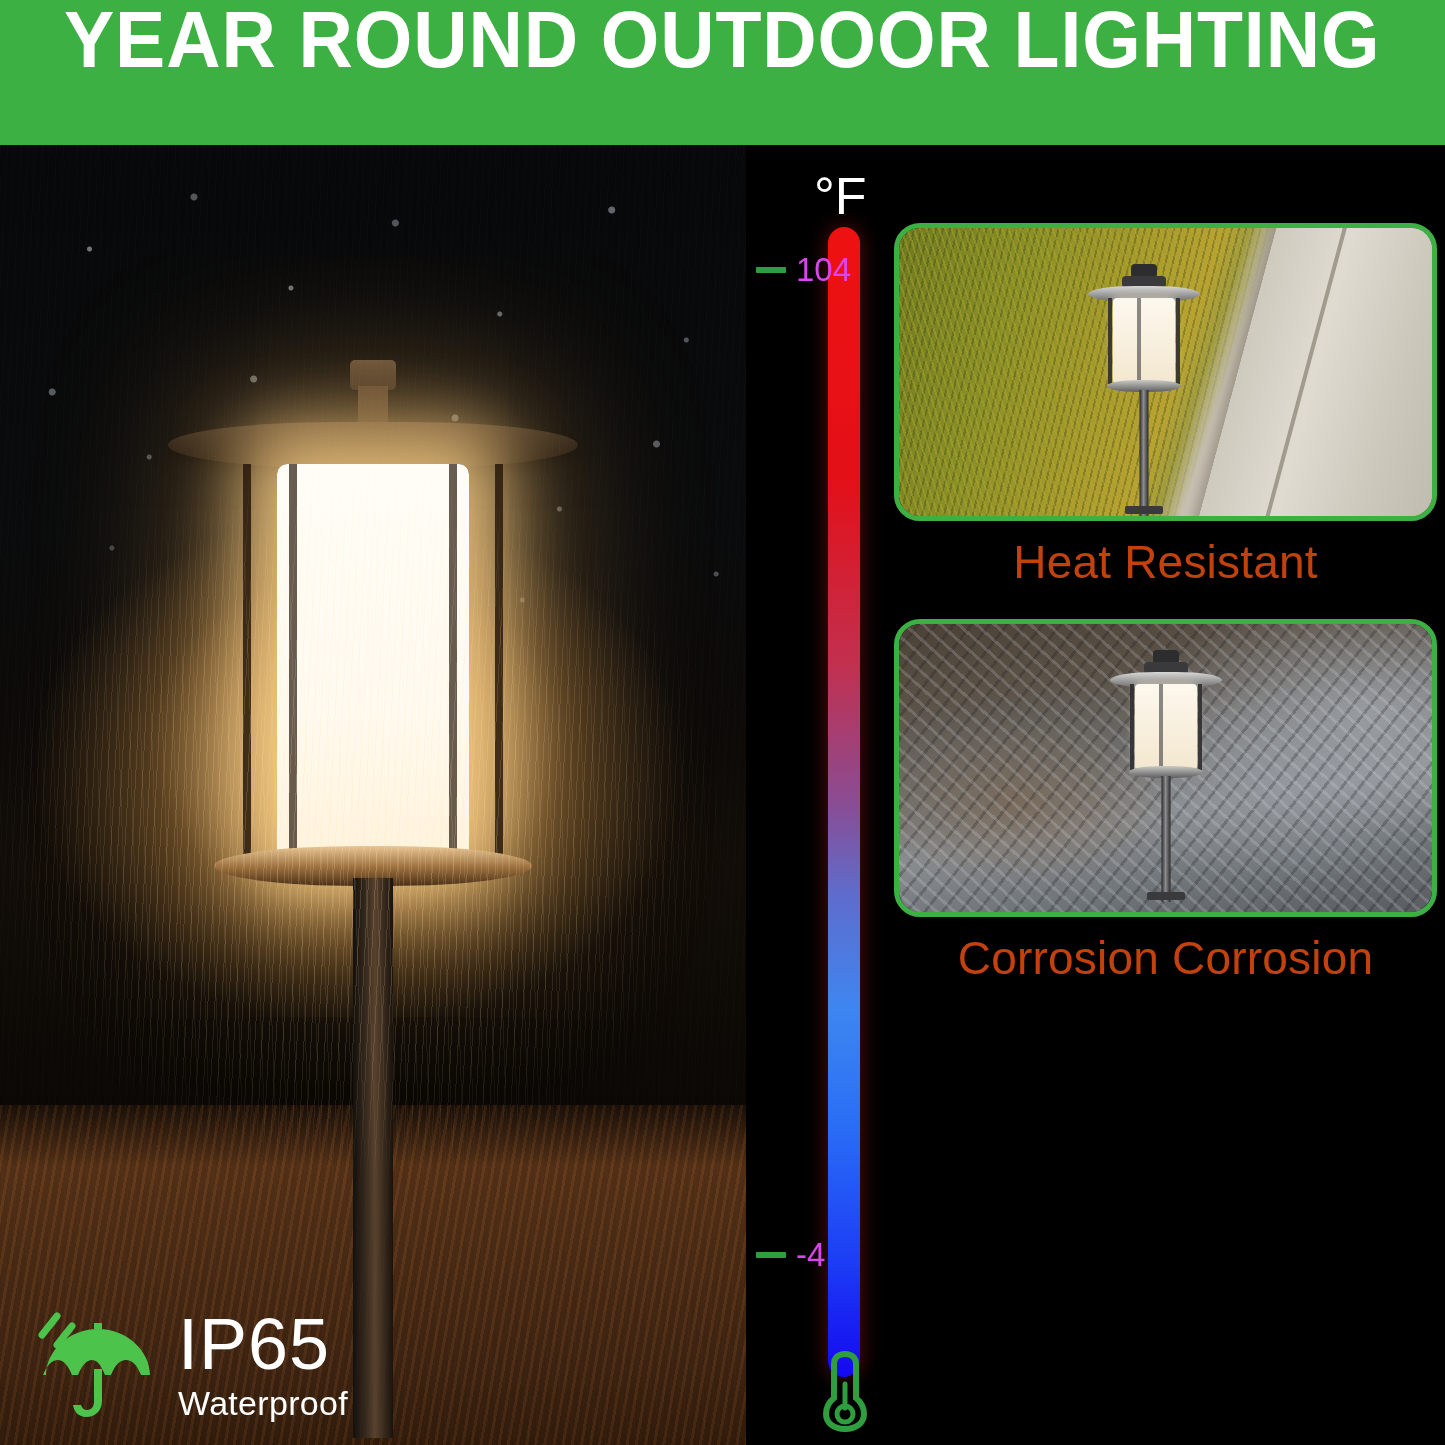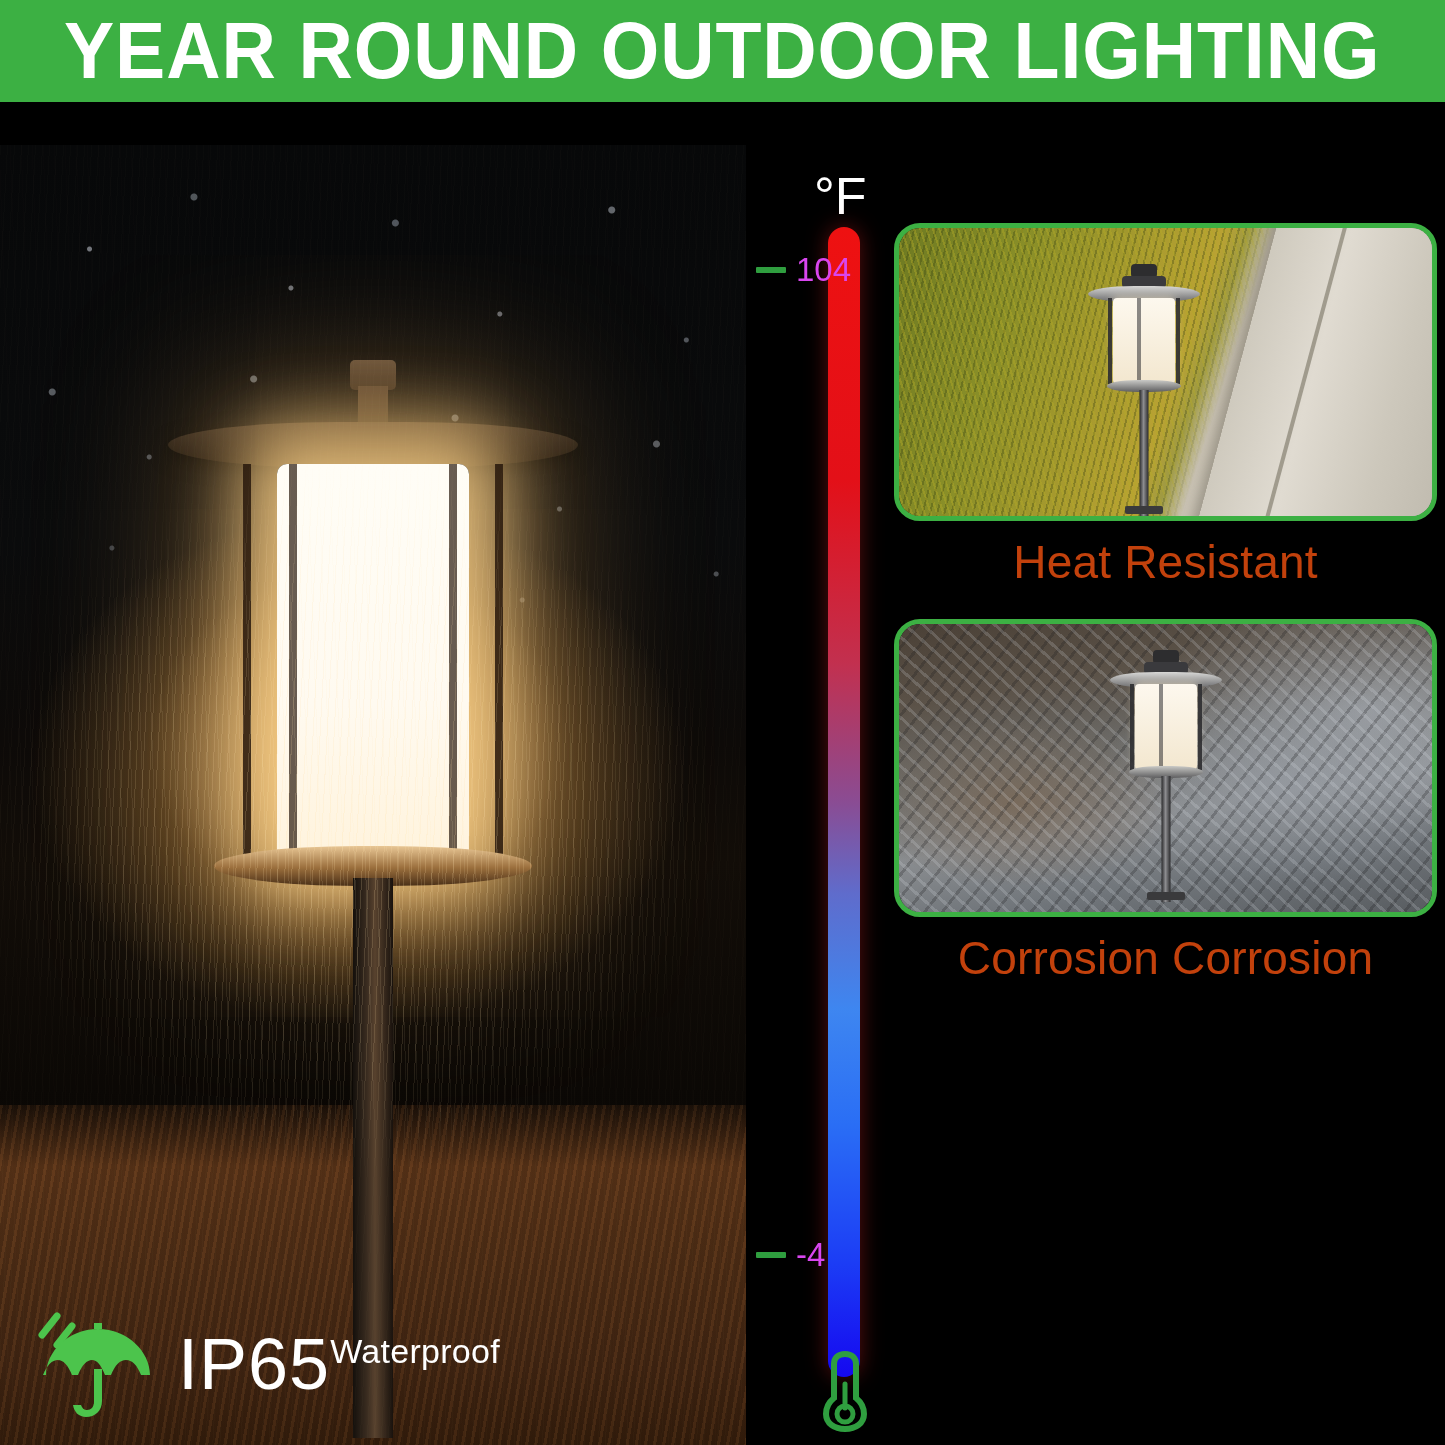--- a/index.html
+++ b/index.html
@@ -16,24 +16,23 @@
     height: 1445px;
     background: #000000;
     overflow: hidden;
   }
 
   
   #header-banner {
     position: absolute;
     left: 0; top: 0;
     width: 1445px;
-    height: 102px;
+    height: 145px;
     background: #3cb043;
     display: flex;
-    align-items: center;
     justify-content: center;
     overflow: hidden;
   }
   #header-title {
     color: #ffffff;
     font-size: 80px;
     font-weight: bold;
     letter-spacing: 1px;
     line-height: 1;
     transform: scaleX(0.94);
@@ -143,21 +142,21 @@
 
   
   #ip-badge {
     position: absolute;
     left: 36px; bottom: 22px;
     display: flex;
     align-items: center;
     gap: 22px;
   }
   #umbrella-icon { width: 120px; height: 118px; display: block; }
-  #ip-text-block { display: flex; flex-direction: row; line-height: 1; }
+  #ip-text-block { display: flex; flex-direction: column; line-height: 1; }
   #ip-rating {
     color: #ffffff;
     font-size: 72px;
     font-weight: 400;
     letter-spacing: 1px;
   }
   #ip-waterproof {
     color: #ffffff;
     font-size: 34px;
     font-weight: 400;

